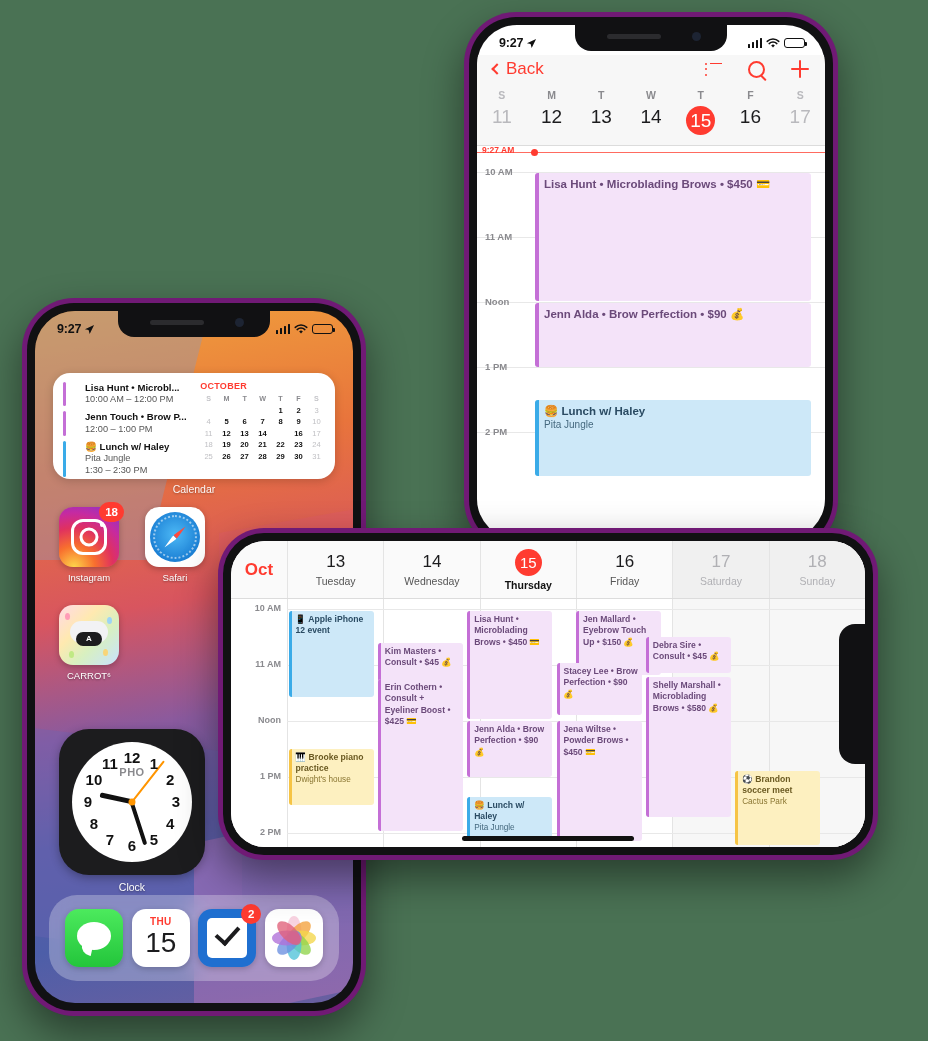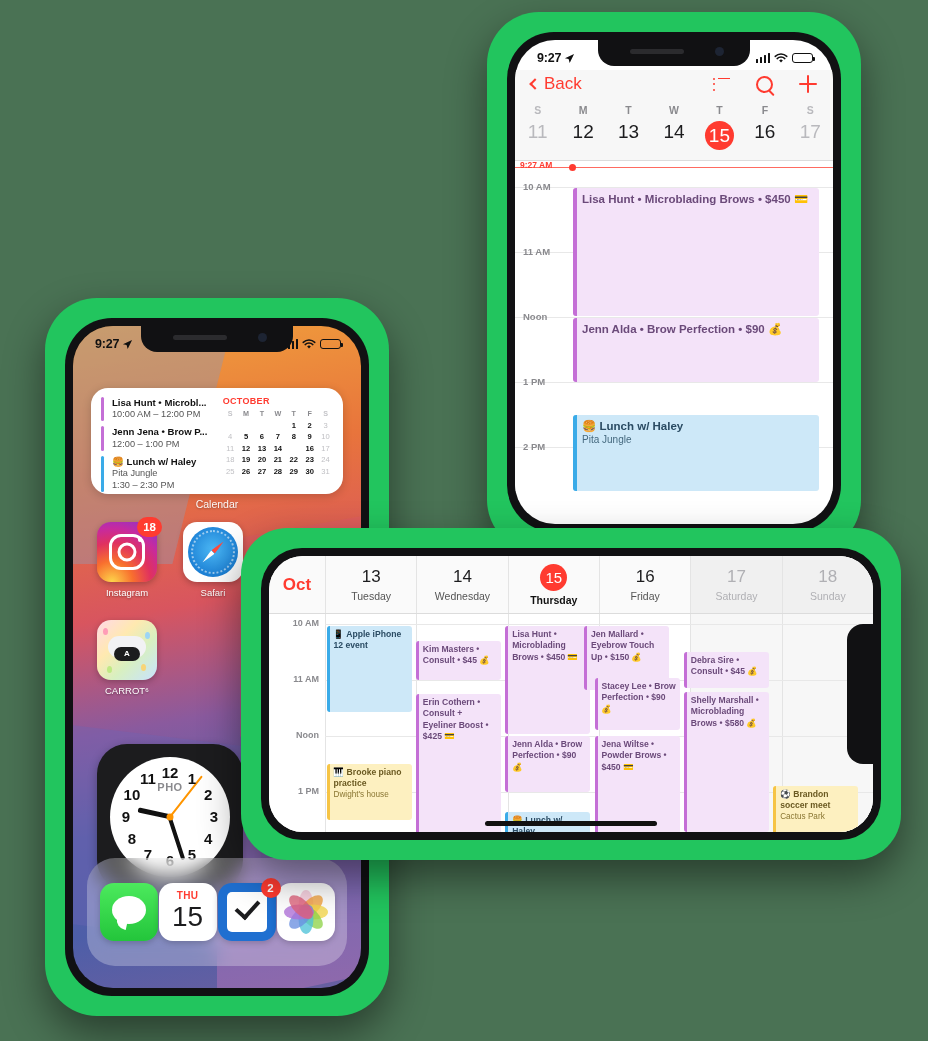--- a/index.html
+++ b/index.html
@@ -5,22 +5,22 @@
   * { box-sizing: border-box; margin: 0; padding: 0; }
   html, body {
     width: 928px; height: 1041px;
     background: #4a7254;
     font-family: "Liberation Sans", sans-serif;
     overflow: hidden;
   }
   .stage { position: relative; width: 928px; height: 1041px; }
 
   
-  .phone { position: absolute; border-radius: 52px; background: #22c55e;
-           padding: 20px; box-shadow: 0 18px 40px rgba(0,0,0,.45); margin-left: 23px; }
+  .phone { position: absolute; border-radius: 52px; background: #701a75;
+           padding: 5px; box-shadow: 0 18px 40px rgba(0,0,0,.45); }
   .phone .band { width: 100%; height: 100%; border-radius: 47px;
                  background: #111113; padding: 8px; }
   .phone .screen { width: 100%; height: 100%; border-radius: 40px;
                    overflow: hidden; position: relative; background: #fff; }
 
   
   #phone-day { left: 464px; top: 12px; width: 374px; height: 540px; }
   #phone-day .band { border-radius: 47px; }
   .notch { position: absolute; left: 50%; transform: translateX(-50%); top: 0;
            width: 152px; height: 26px; background: #111113;
@@ -103,21 +103,21 @@
                        background: rgba(220,90,110,.35); transform: skewY(-10deg); }
   .hs-wallpaper .sh3 { position: absolute; left: -5%; bottom: 8%; width: 70%; height: 30%;
                        background: rgba(110,100,180,.35); transform: skewY(7deg); }
   .hs-wallpaper .sh4 { position: absolute; right: -10%; bottom: 0; width: 60%; height: 26%;
                        background: rgba(200,120,190,.40); transform: skewY(-12deg); }
 
   .widget-card { position: absolute; left: 18px; top: 62px; right: 18px; height: 106px;
                  background: #fff; border-radius: 17px; display: flex; padding: 8px 10px;
                  box-shadow: 0 2px 10px rgba(0,0,0,.18); }
   .wg-left { flex: 1.05; display: flex; flex-direction: column; gap: 5px; padding-top: 1px; }
-  .wg-ev { display: flex; gap: 8px; }
+  .wg-ev { display: flex; gap: 19px; }
   .wg-bar { width: 3px; border-radius: 2px; flex: none; }
   .wg-txt { flex: 1; min-width: 0; }
   .wg-t1 { font-size: 9.6px; font-weight: bold; color: #111; white-space: nowrap;
            overflow: hidden; line-height: 1.3; }
   .wg-t2 { font-size: 9.2px; color: #555; line-height: 1.3; }
   .wg-t3 { font-size: 9.2px; color: #555; line-height: 1.3; }
   .wg-right { flex: 1; padding-left: 6px; }
   .wg-month { font-size: 9px; font-weight: bold; color: #ff3b30; letter-spacing: .3px; margin-bottom: 2px; }
   .mini-cal { display: grid; grid-template-columns: repeat(7,1fr); gap: 0 1px; text-align: center; }
   .mini-cal div { font-size: 7.6px; line-height: 11.5px; color: #111; font-weight: bold; }
@@ -197,21 +197,21 @@
   .clockface .pin { position: absolute; left: 50%; top: 50%; transform: translate(-50%,-50%);
                     width: 7px; height: 7px; border-radius: 50%; background: #ff9500; z-index: 5; }
   .clock-label { position: absolute; left: 24px; width: 146px; top: 570px; text-align: center;
                  font-size: 10.5px; color: #fff; text-shadow: 0 1px 2px rgba(0,0,0,.4); }
 
   .pagedots { position: absolute; left: 0; right: 0; top: 604px; display: flex;
               justify-content: center; gap: 8px; }
   .pagedots i { width: 6.5px; height: 6.5px; border-radius: 50%; background: rgba(255,255,255,.45); }
   .pagedots i.on { background: #fff; }
 
-  .dock { position: absolute; left: 14px; right: 14px; bottom: 22px; height: 108px;
+  .dock { position: absolute; left: 14px; right: 14px; bottom: 22px; height: 86px;
           border-radius: 28px; background: rgba(255,255,255,.28);
           backdrop-filter: blur(10px); display: flex; align-items: center;
           justify-content: space-around; padding: 0 12px; }
   .dock .tile { width: 58px; height: 58px; border-radius: 14px; position: relative;
                 overflow: visible; box-shadow: 0 2px 6px rgba(0,0,0,.2); }
   .dock .tile > .inner { position:absolute; inset:0; border-radius:14px; overflow:hidden; }
   .ic-msg { background: linear-gradient(#4cea5d,#23c53b); }
   .ic-msg .bub { position:absolute; left:50%; top:47%; transform: translate(-50%,-50%);
                  width: 34px; height: 28px; background:#fff; border-radius: 50%; }
   .ic-msg .bub::after { content:''; position:absolute; left:4px; bottom:-5px; width:11px;
@@ -431,21 +431,21 @@
             <div class="wg-ev">
               <div class="wg-bar" style="background:#c46fd6"></div>
               <div class="wg-txt">
                 <div class="wg-t1">Lisa Hunt • Microbl...</div>
                 <div class="wg-t2">10:00 AM – 12:00 PM</div>
               </div>
             </div>
             <div class="wg-ev">
               <div class="wg-bar" style="background:#c46fd6"></div>
               <div class="wg-txt">
-                <div class="wg-t1">Jenn Jena • Brow P...</div>
+                <div class="wg-t1">Jenn Touch • Brow P...</div>
                 <div class="wg-t2">12:00 – 1:00 PM</div>
               </div>
             </div>
             <div class="wg-ev">
               <div class="wg-bar" style="background:#3aabe8"></div>
               <div class="wg-txt">
                 <div class="wg-t1">🍔 Lunch w/ Haley</div>
                 <div class="wg-t3">Pita Jungle</div>
                 <div class="wg-t2">1:30 – 2:30 PM</div>
               </div>
@@ -659,42 +659,42 @@
           <div id="week-events">
               <div class="wk-ev blue" style="left: 57.5px; width: 85.3333px; top: 12px; height: 86px;">
                 <div class="accent"></div>
                 <div class="t1">📱 Apple iPhone 12 event</div>
               </div>
               <div class="wk-ev yellow" style="left: 57.5px; width: 85.3333px; top: 150px; height: 56px;">
                 <div class="accent"></div>
                 <div class="t1">🎹 Brooke piano practice</div>
                 <div class="t2">Dwight's house</div>
               </div>
-              <div class="wk-ev purple" style="left: 146.833px; width: 85.3333px; top: 27px; height: 39px;">
+              <div class="wk-ev purple" style="left: 146.833px; width: 85.3333px; top: 44px; height: 39px;">
                 <div class="accent"></div>
                 <div class="t1">Kim Masters • Consult • $45 💰</div>
               </div>
               <div class="wk-ev purple" style="left: 146.833px; width: 85.3333px; top: 80px; height: 152px;">
                 <div class="accent"></div>
                 <div class="t1">Erin Cothern • Consult + Eyeliner Boost • $425 💳</div>
               </div>
               <div class="wk-ev purple" style="left: 236.167px; width: 85.3333px; top: 12px; height: 108px;">
                 <div class="accent"></div>
                 <div class="t1">Lisa Hunt • Microblading Brows • $450 💳</div>
               </div>
               <div class="wk-ev purple" style="left: 236.167px; width: 85.3333px; top: 122px; height: 56px;">
                 <div class="accent"></div>
                 <div class="t1">Jenn Alda • Brow Perfection • $90 💰</div>
               </div>
               <div class="wk-ev blue" style="left: 236.167px; width: 85.3333px; top: 198px; height: 44px;">
                 <div class="accent"></div>
                 <div class="t1">🍔 Lunch w/ Haley</div>
                 <div class="t2">Pita Jungle</div>
               </div>
-              <div class="wk-ev purple" style="left: 315px; width: 85.3333px; top: 12px; height: 64px;">
+              <div class="wk-ev purple" style="left: 345px; width: 85.3333px; top: 12px; height: 64px;">
                 <div class="accent"></div>
                 <div class="t1">Jen Mallard • Eyebrow Touch Up • $150 💰</div>
               </div>
               <div class="wk-ev purple" style="left: 325.5px; width: 85.3333px; top: 64px; height: 52px;">
                 <div class="accent"></div>
                 <div class="t1">Stacey Lee • Brow Perfection • $90 💰</div>
               </div>
               <div class="wk-ev purple" style="left: 325.5px; width: 85.3333px; top: 122px; height: 120px;">
                 <div class="accent"></div>
                 <div class="t1">Jena Wiltse • Powder Brows • $450 💳</div>

